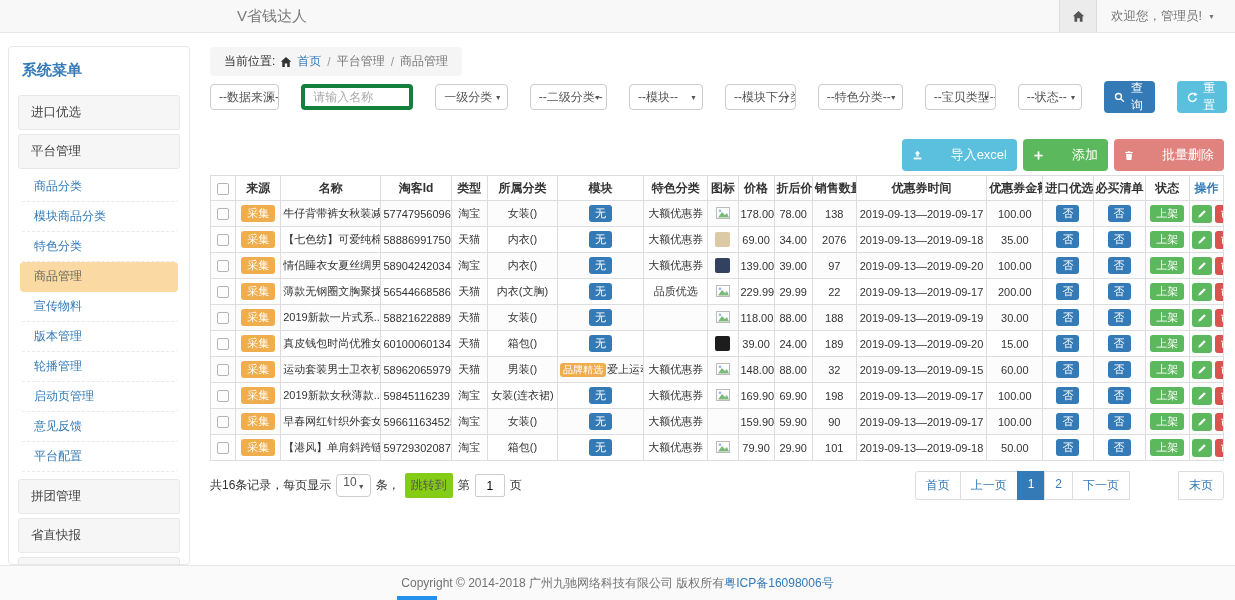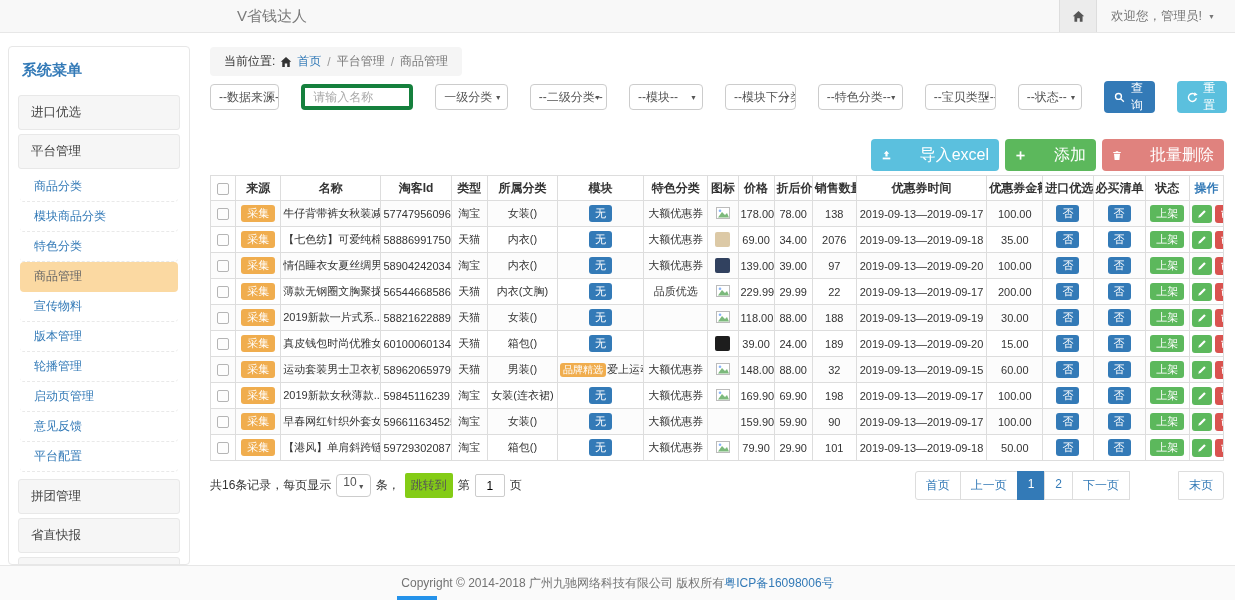--- a/index.html
+++ b/index.html
@@ -35,21 +35,21 @@
   .sel .caret { position:absolute; right:5px; top:50%; transform:translateY(-50%); font-size:7px; color:#555; }
   .txt { height:26px; border:4px solid #15803d; border-radius:4px; font-size:12px; padding:0 8px; color:#555; font-family:inherit; outline:none; }
   .txt::placeholder { color:#aaa; }
   .btn { height:26px; border:none; border-radius:4px; font-size:12px; color:#fff; padding:16px 10px; display:inline-flex; align-items:center; gap:4px; cursor:pointer; font-family:inherit; }
   .btn-primary { background:#337ab7; }
   .btn-info { background:#5bc0de; }
   .btn-success { background:#5cb85c; }
   .btn-danger-soft { background:#e0827e; }
   
   .toolbar { margin-top:26px; display:flex; justify-content:flex-end; gap:6px; width:1014px; }
-  .toolbar .btn { height:32px; font-size:16px;gap:28px; }
+  .toolbar .btn { height:32px; font-size:13px;gap:28px; }
   
   table.grid { margin-top:4px; border-collapse:collapse; table-layout:fixed; width:1014px; }
   .grid th,.grid td { border:1px solid #ddd; text-align:center; padding:0 2px; height:26px; overflow:hidden; white-space:nowrap; font-size:11px; color:#333; }
   .grid th { font-weight:bold; font-size:12px; height:25px; background:#fff; }
   .grid th.accent { color:#337ab7; }
   .grid tbody tr:nth-child(odd) { background:#fcfcfc; }
   .badge { display:inline-block; border-radius:3px; color:#fff; font-size:11px; line-height:1; padding:3px 6px; vertical-align:middle; }
   .badge-orange { background:#f0ad4e; }
   .badge-blue { background:#337ab7; }
   .badge-green { background:#5cb85c; }

